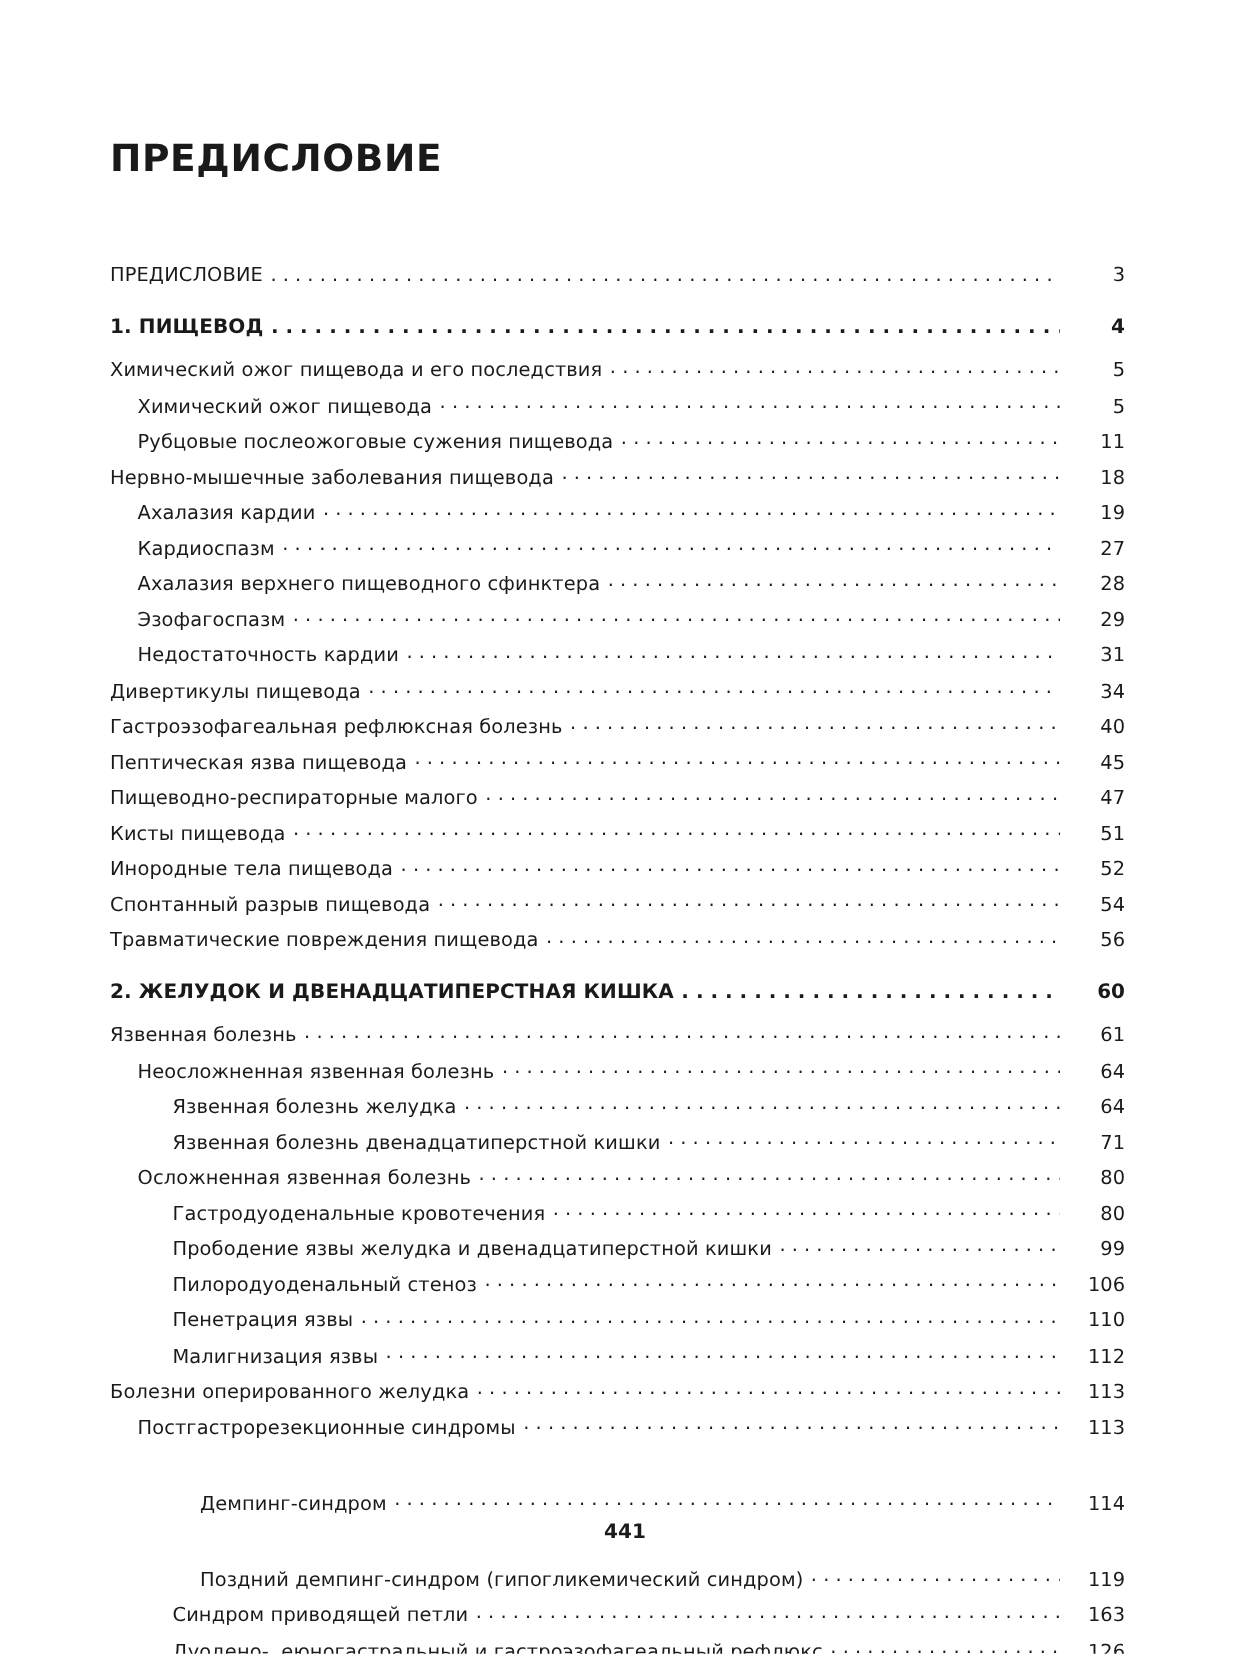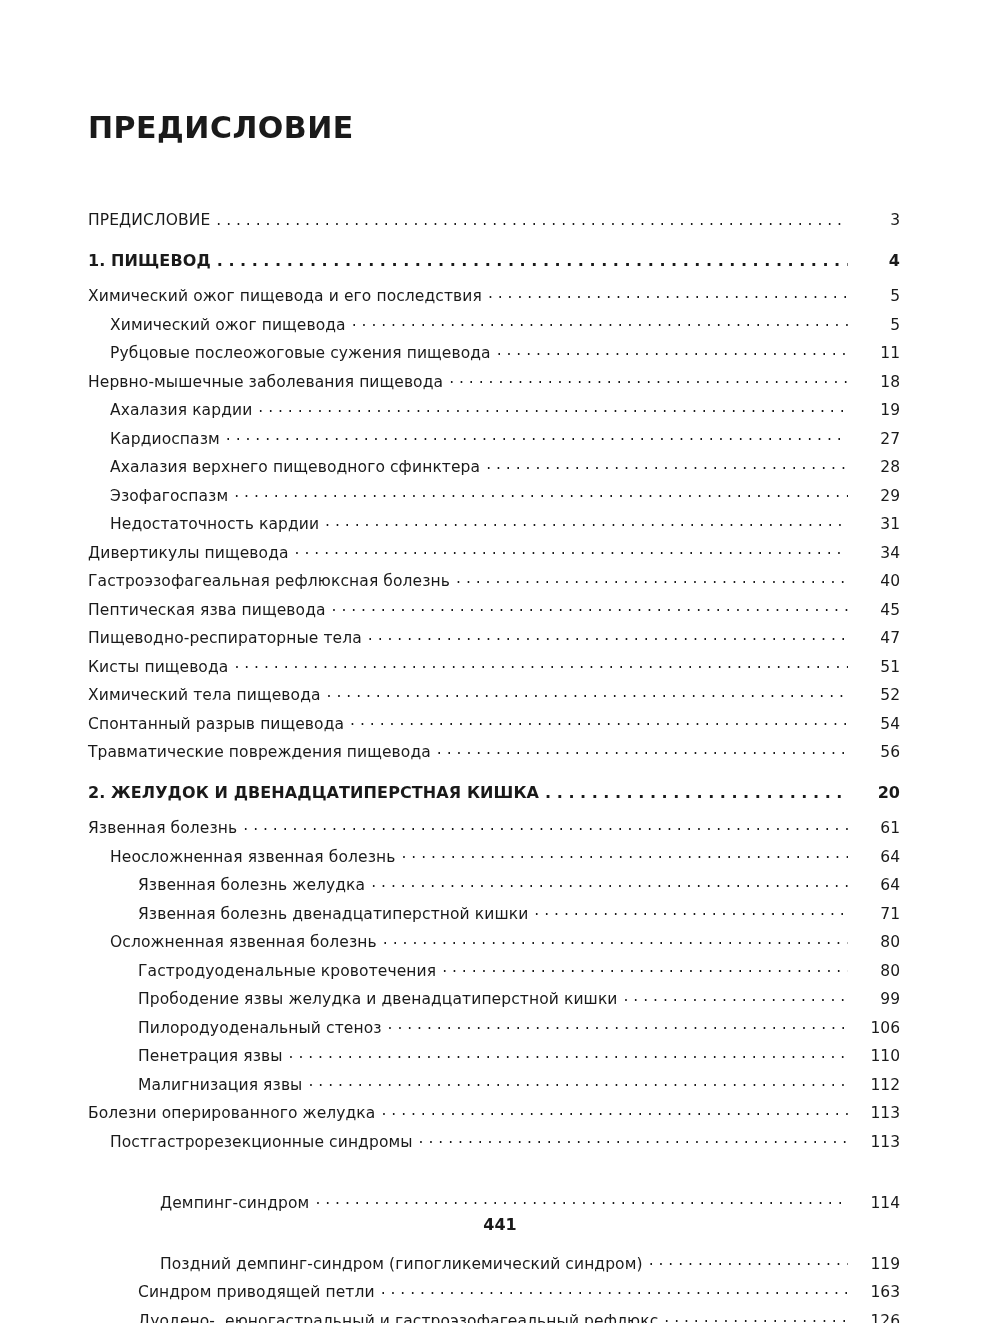--- a/index.html
+++ b/index.html
@@ -168,48 +168,48 @@
         <span class="toc-label">Гастроэзофагеальная рефлюксная болезнь</span>
         <span class="toc-dots"></span>
         <span class="toc-page">40</span>
       </div>
       <div class="toc-row lvl-0">
         <span class="toc-label">Пептическая язва пищевода</span>
         <span class="toc-dots"></span>
         <span class="toc-page">45</span>
       </div>
       <div class="toc-row lvl-0">
-        <span class="toc-label">Пищеводно-респираторные тела</span>
+        <span class="toc-label">Пищеводно-респираторные малого</span>
         <span class="toc-dots"></span>
         <span class="toc-page">47</span>
       </div>
       <div class="toc-row lvl-0">
         <span class="toc-label">Кисты пищевода</span>
         <span class="toc-dots"></span>
         <span class="toc-page">51</span>
       </div>
       <div class="toc-row lvl-0">
-        <span class="toc-label">Химический тела пищевода</span>
+        <span class="toc-label">Инородные тела пищевода</span>
         <span class="toc-dots"></span>
         <span class="toc-page">52</span>
       </div>
       <div class="toc-row lvl-0">
         <span class="toc-label">Спонтанный разрыв пищевода</span>
         <span class="toc-dots"></span>
         <span class="toc-page">54</span>
       </div>
       <div class="toc-row lvl-0">
         <span class="toc-label">Травматические повреждения пищевода</span>
         <span class="toc-dots"></span>
         <span class="toc-page">56</span>
       </div>
       <div class="toc-row lvl-0 chapter">
         <span class="toc-label">2. ЖЕЛУДОК И ДВЕНАДЦАТИПЕРСТНАЯ КИШКА</span>
         <span class="toc-dots"></span>
-        <span class="toc-page">20</span>
+        <span class="toc-page">60</span>
       </div>
       <div class="toc-row lvl-0">
         <span class="toc-label">Язвенная болезнь</span>
         <span class="toc-dots"></span>
         <span class="toc-page">61</span>
       </div>
       <div class="toc-row lvl-1">
         <span class="toc-label">Неосложненная язвенная болезнь</span>
         <span class="toc-dots"></span>
         <span class="toc-page">64</span>

